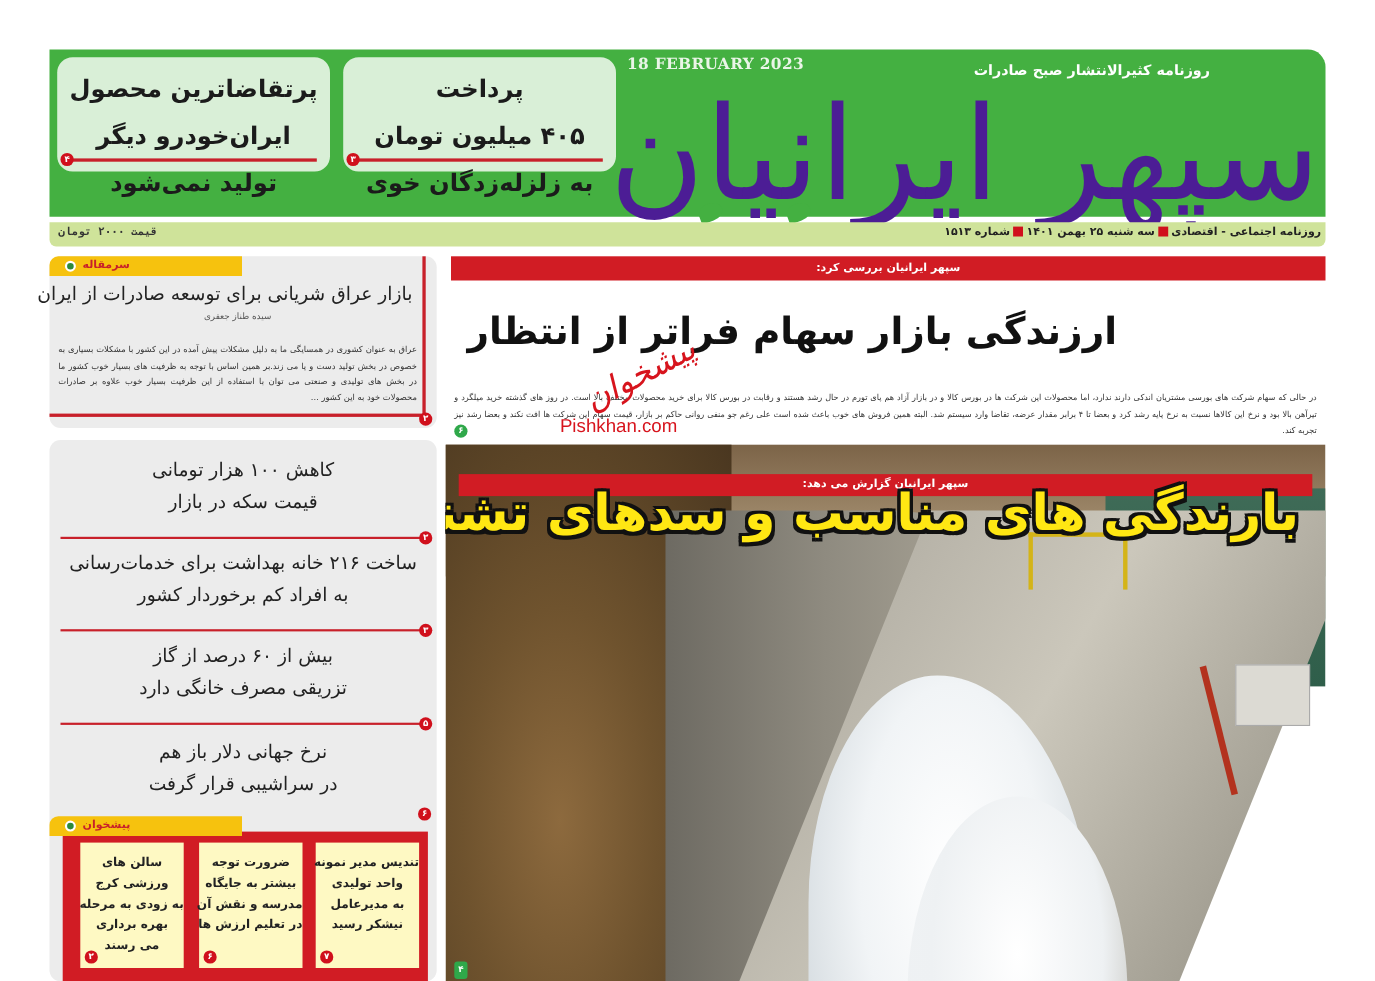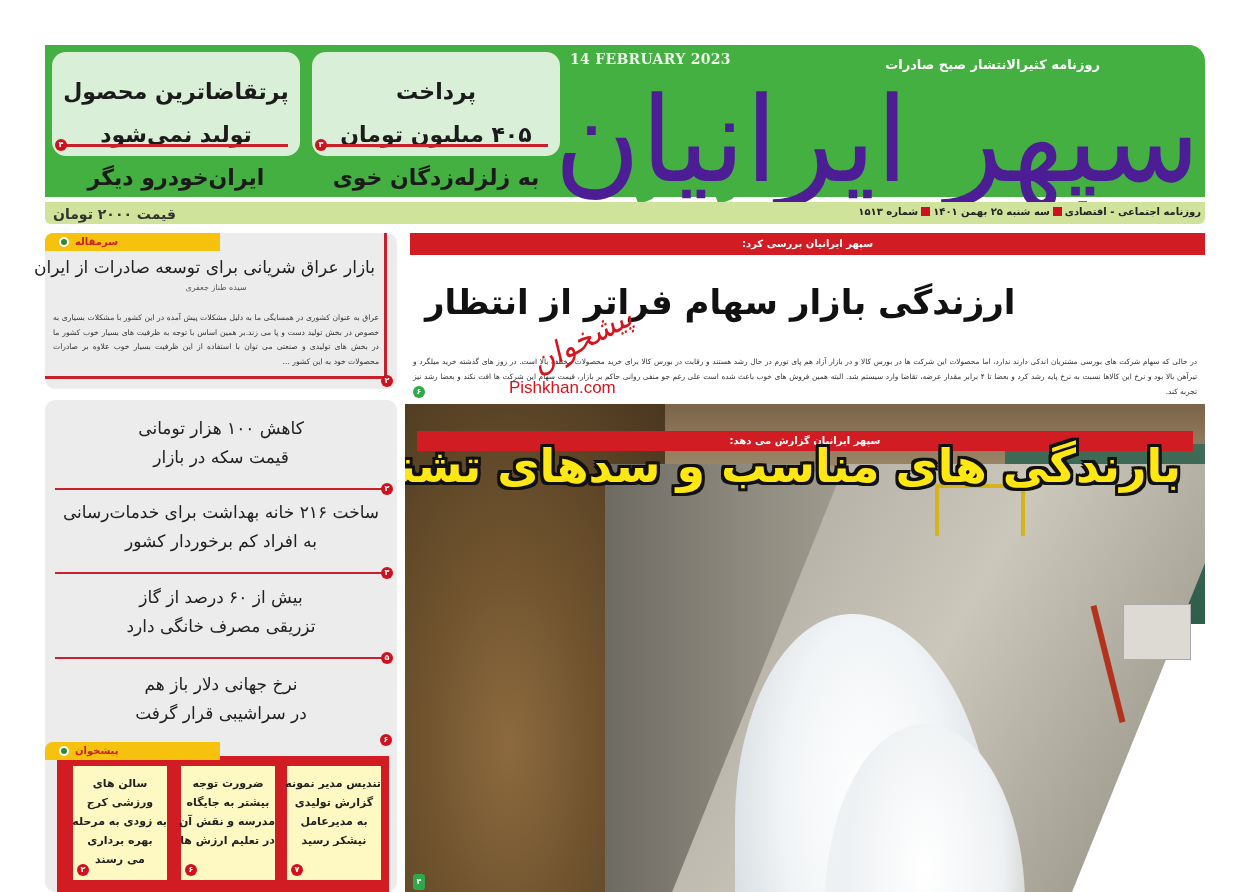--- a/index.html
+++ b/index.html
@@ -9,21 +9,21 @@
     
     .masthead {
       position: absolute; left: 45px; top: 45px; width: 1160px; height: 152px;
       background: #44b041; border-radius: 0 16px 0 0;
     }
     .teaser {
       position: absolute; top: 7px; height: 104px; width: 248px;
       background: #d9efd7; border-radius: 14px;
       direction: rtl; text-align: center;
       font-family: "DejaVu Sans", sans-serif; font-weight: bold;
-      font-size: 22px; line-height: 43px; color: #1b1b1b; padding-top: 18px;
+      font-size: 22px; line-height: 43px; color: #1b1b1b; padding-top: 8px;
     }
     .teaser .line { display: block; white-space: nowrap; }
     .teaser .underline {
       position: absolute; left: 8px; right: 12px; bottom: 9px; height: 3px; background: #c8202a;
     }
     .badge {
       position: absolute; width: 12px; height: 12px; border-radius: 50%;
       background: #d0101c; color: #fff; font-size: 8px; line-height: 12px;
       text-align: center; font-weight: bold; font-family: "DejaVu Sans", sans-serif;
     }
@@ -49,21 +49,21 @@
       font-weight: normal;
     }
     .logo-dots { position: absolute; top: 185px; width: 22px; height: 16px; background: #44b041; border-radius: 50% 50% 50% 0; transform: rotate(-20deg); }
 
     .infobar {
       position: absolute; left: 45px; top: 202px; width: 1160px; height: 22px;
       background: #cfe39a; border-radius: 0 0 6px 6px;
     }
     .infobar .price {
       position: absolute; left: 8px; top: 4px; direction: rtl;
-      font-size: 14px; font-weight: bold; color: #333;
+      font-size: 10px; font-weight: bold; color: #333; font-family: Liberation Mono, monospace;
     }
     .infobar .issue-info {
       position: absolute; right: 4px; top: 4px; direction: rtl;
       font-size: 10px; font-weight: bold; color: #222; white-space: nowrap;
     }
     .sq { display: inline-block; width: 9px; height: 9px; background: #d0101c; margin: 0 3px; vertical-align: -1px; }
 
     
     .editorial {
       position: absolute; left: 45px; top: 233px; width: 352px; height: 156px;
@@ -221,33 +221,33 @@
       text-shadow: -3px -3px 0 #111, 3px -3px 0 #111, -3px 3px 0 #111, 3px 3px 0 #111, 0 3px 0 #111, 0 -3px 0 #111, 3px 0 0 #111, -3px 0 0 #111;
     }
     .photo .badge.photo-badge { left: 8px; bottom: 2px; z-index: 3; border-radius: 3px; width: 12px; height: 16px; line-height: 16px; }
   </style>
 </head>
 <body>
 
 <div class="masthead">
   <div class="teaser teaser-1">
     <span class="line">پرتقاضاترین محصول</span>
+    <span class="line">ایران‌خودرو دیگر</span>
     <span class="line">تولید نمی‌شود</span>
-    <span class="line">ایران‌خودرو دیگر</span>
     <span class="underline"></span>
     <span class="badge">۴</span>
   </div>
   <div class="teaser teaser-2">
     <span class="line">پرداخت</span>
     <span class="line">۴۰۵ میلیون تومان</span>
     <span class="line">به زلزله‌زدگان خوی</span>
     <span class="underline"></span>
     <span class="badge">۳</span>
   </div>
-  <div class="date-en">14 FEBRUARY 2023</div>
+  <div class="date-en">18 FEBRUARY 2023</div>
   <div class="tagline">روزنامه کثیرالانتشار صبح صادرات</div>
   <div class="logo">سپهر ایرانیان</div>
 </div>
 <div class="logo-dots" style="left:715px;"></div>
 <div class="logo-dots" style="left:635px;"></div>
 
 <div class="infobar">
   <div class="price">قیمت ۲۰۰۰ تومان</div>
   <div class="issue-info">
     <span>روزنامه اجتماعی - اقتصادی</span><span class="sq"></span><span>سه شنبه ۲۵ بهمن ۱۴۰۱</span><span class="sq"></span><span>شماره ۱۵۱۳</span>
@@ -294,21 +294,21 @@
   <div class="brief" style="top:270px;">
     <span class="l">نرخ جهانی دلار باز هم</span>
     <span class="l">در سراشیبی قرار گرفت</span>
   </div>
   <span class="badge" style="right:5px; top:334px;">۶</span>
 
   <div class="pishkhan">
     <div class="redbox">
       <div class="pk-card" style="right:8px;">
         <span class="l">تندیس مدیر نمونه</span>
-        <span class="l">گزارش تولیدی</span>
+        <span class="l">واحد تولیدی</span>
         <span class="l">به مدیرعامل</span>
         <span class="l">نیشکر رسید</span>
         <span class="badge">۷</span>
       </div>
       <div class="pk-card" style="right:114px;">
         <span class="l">ضرورت توجه</span>
         <span class="l">بیشتر به جایگاه</span>
         <span class="l">مدرسه و نقش آن</span>
         <span class="l">در تعلیم ارزش ها</span>
         <span class="badge">۶</span>

